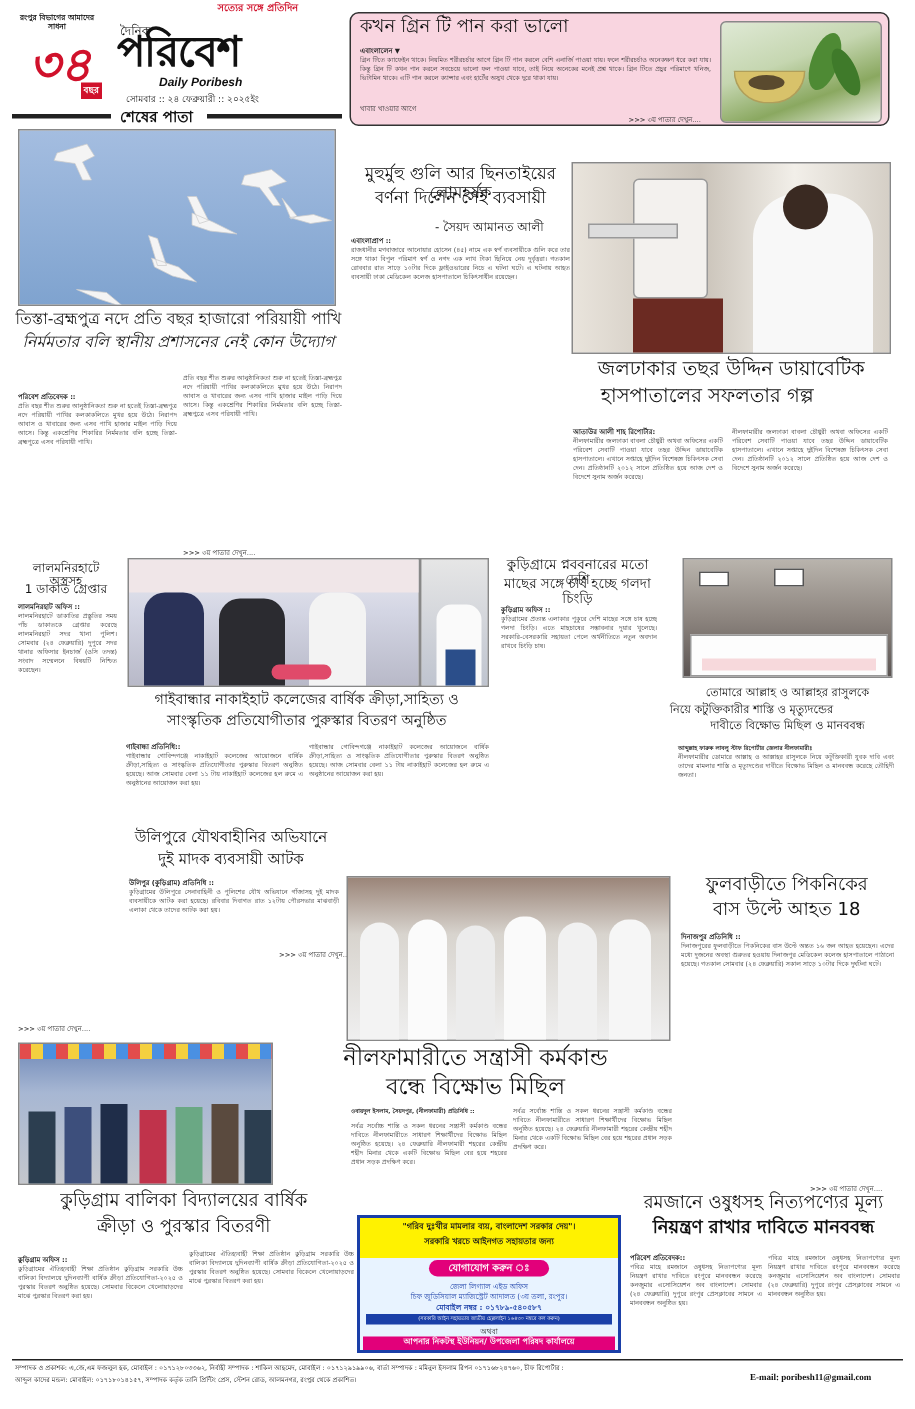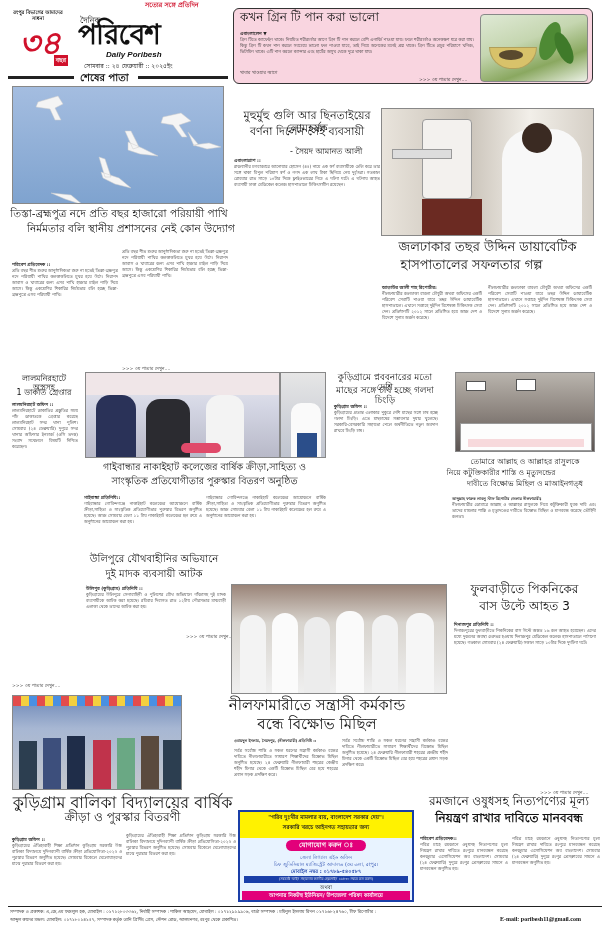--- a/index.html
+++ b/index.html
@@ -51,21 +51,21 @@
       <path d="M25 15 l20 -6 l5 8 l-8 4 l6 12 l-6 0 l-5 -11 l-14 -2z"></path>
       <path d="M150 30 l18 -4 l10 8 l-12 4 l8 12 l-5 0 l-9 -12 l-12 -2z"></path>
       <path d="M180 58 l16 -2 l12 4 l-14 2z M175 45 l10 12 l-4 2z"></path>
       <path d="M115 55 l14 6 l16 8 l-18 -2 l-12 -4z M120 62 l-8 -18 l6 0 l8 16z"></path>
       <path d="M88 85 l18 6 l12 10 l-16 -4 l-12 -6z M92 90 l-6 -20 l6 2 l6 18z"></path>
       <path d="M38 106 l20 2 l12 10 l-18 -6z"></path>
     </g>
   </svg>
 </div>
 <div class="abs hl" style="left:8px;top:207px;width:222px;font-size:10.5px;font-weight:normal;">তিস্তা-ব্রহ্মপুত্র নদে প্রতি বছর হাজারো পরিয়ায়ী পাখি</div>
-<div class="abs hl" style="left:20px;top:222px;width:222px;font-size:10.5px;font-weight:normal;">নির্মমতার বলি স্থানীয় প্রশাসনের নেই কোন উদ্যোগ</div>
+<div class="abs hl" style="left:8px;top:222px;width:222px;font-size:10.5px;font-weight:normal;font-style:italic;">নির্মমতার বলি স্থানীয় প্রশাসনের নেই কোন উদ্যোগ</div>
 <div class="abs dateline" style="left:12px;top:262px;">পরিবেশ প্রতিবেদক ::</div>
 <div class="abs body-text" style="left:12px;top:268px;width:106px;height:70px;">প্রতি বছর শীত শুরুর আনুষ্ঠানিকতা শুরু না হতেই তিস্তা-ব্রহ্মপুত্র নদে পরিয়ায়ী পাখির কলকাকলিতে মুখর হয়ে উঠে। নিরাপদ আবাস ও খাবারের জন্য এসব পাখি হাজার মাইল পাড়ি দিয়ে আসে। কিন্তু একশ্রেণির শিকারির নির্মমতার বলি হচ্ছে তিস্তা-ব্রহ্মপুত্রে এসব পরিযায়ী পাখি।</div>
 <div class="abs body-text" style="left:122px;top:249px;width:106px;height:100px;">প্রতি বছর শীত শুরুর আনুষ্ঠানিকতা শুরু না হতেই তিস্তা-ব্রহ্মপুত্র নদে পরিয়ায়ী পাখির কলকাকলিতে মুখর হয়ে উঠে। নিরাপদ আবাস ও খাবারের জন্য এসব পাখি হাজার মাইল পাড়ি দিয়ে আসে। কিন্তু একশ্রেণির শিকারির নির্মমতার বলি হচ্ছে তিস্তা-ব্রহ্মপুত্রে এসব পরিযায়ী পাখি।</div>
 <div class="abs cont" style="left:122px;top:366px;">&gt;&gt;&gt; ৩য় পাতার দেখুন....</div>
 
 <div class="abs hl" style="left:232px;top:110px;width:150px;font-size:11px;font-weight:normal;">মুহুর্মুহু গুলি আর ছিনতাইয়ের লোমহর্ষক</div>
 <div class="abs hl" style="left:232px;top:126px;width:150px;font-size:11px;font-weight:normal;">বর্ণনা দিলেন সেই ব্যবসায়ী</div>
 <div class="abs" style="left:290px;top:145px;font-size:8px;">- সৈয়দ আমানত আলী</div>
 <div class="abs dateline" style="left:234px;top:158px;">এবাংলাপ্রাপ ::</div>
 <div class="abs body-text" style="left:234px;top:164px;width:146px;height:180px;">রাজধানীর মগবাজারে আনোয়ার হোসেন (৪৫) নামে এক স্বর্ণ ব্যবসায়ীকে গুলি করে তার সঙ্গে থাকা বিপুল পরিমাণ স্বর্ণ ও নগদ এক লাখ টাকা ছিনিয়ে নেয় দুর্বৃত্তরা। গতকাল রোববার রাত সাড়ে ১০টার দিকে ফ্লাইওভারের নিচে এ ঘটনা ঘটে। এ ঘটনায় আহত ব্যবসায়ী ঢাকা মেডিকেল কলেজ হাসপাতালে চিকিৎসাধীন রয়েছেন।</div>
@@ -112,41 +112,41 @@
 <div class="abs body-text" style="left:334px;top:410px;width:104px;height:230px;">কুড়িগ্রামের প্রত্যন্ত এলাকার পুকুরে দেশি মাছের সঙ্গে চাষ হচ্ছে গলদা চিংড়ি। এতে মাছচাষের সম্ভাবনার দুয়ার খুলেছে। সরকারি-বেসরকারি সহায়তা পেলে অর্থনীতিতে নতুন অবদান রাখবে চিংড়ি চাষ।</div>
 
 <div class="abs photo" style="left:455px;top:372px;width:140px;height:80px;background:linear-gradient(180deg,#b9b4ad 0%,#8d857f 50%,#5b5452 100%);">
   <div style="position:absolute;left:10px;top:8px;width:20px;height:10px;background:#fff;border:1px solid #555;"></div>
   <div style="position:absolute;left:60px;top:6px;width:20px;height:12px;background:#fff;border:1px solid #555;"></div>
   <div style="position:absolute;left:4px;top:50px;width:132px;height:28px;background:#fdfdfd;border:1px solid #999;"></div>
   <div style="position:absolute;left:12px;top:66px;width:116px;height:8px;background:#f7d9dc;"></div>
 </div>
 <div class="abs hl" style="left:450px;top:458px;width:150px;font-size:7.5px;font-weight:normal;">তোমারে আল্লাহ ও আল্লাহর রাসুলকে</div>
 <div class="abs hl" style="left:426px;top:469px;width:150px;font-size:7.5px;font-weight:normal;">নিয়ে কটুক্তিকারীর শাস্তি ও মৃত্যুদন্ডের</div>
-<div class="abs hl" style="left:450px;top:480px;width:150px;font-size:7.5px;font-weight:normal;">দাবীতে বিক্ষোভ মিছিল ও মাআইনগত্ধ</div>
+<div class="abs hl" style="left:450px;top:480px;width:150px;font-size:7.5px;font-weight:normal;">দাবীতে বিক্ষোভ মিছিল ও মানববন্ধ</div>
 <div class="abs dateline" style="left:452px;top:496px;width:146px;font-size:3.8px;">আব্দুল্লাহ ফারুক লাবলু স্টাফ রিপোর্টার জেলার নীলফামারীঃ</div>
 <div class="abs body-text" style="left:452px;top:502px;width:144px;height:70px;">নীলফামারীর ডোমারে আল্লাহ ও আল্লাহর রাসুলকে নিয়ে কটুক্তিকারী যুবক দাবি এবং তাদের মামলার শাস্তি ও মৃত্যুদণ্ডের দাবীতে বিক্ষোভ মিছিল ও মানববন্ধ করেছে তৌহিদী জনতা।</div>
 
 <div class="abs hl" style="left:84px;top:553px;width:140px;font-size:10px;font-weight:normal;">উলিপুরে যৌথবাহীনির অভিযানে</div>
 <div class="abs hl" style="left:84px;top:568px;width:140px;font-size:10px;font-weight:normal;">দুই মাদক ব্যবসায়ী আটক</div>
 <div class="abs dateline" style="left:86px;top:586px;">উলিপুর (কুড়িগ্রাম) প্রতিনিধি ::</div>
 <div class="abs body-text" style="left:86px;top:592px;width:140px;height:42px;">কুড়িগ্রামের উলিপুরে সেনাবাহিনী ও পুলিশের যৌথ অভিযানে গাঁজাসহ দুই মাদক ব্যবসায়ীকে আটক করা হয়েছে। রবিবার দিবাগত রাত ১২টায় পৌরসভার মাঝবাড়ী এলাকা থেকে তাদের আটক করা হয়।</div>
 <div class="abs cont" style="left:186px;top:634px;">&gt;&gt;&gt; ৩য় পাতার দেখুন....</div>
 
 <div class="abs photo" style="left:231px;top:584px;width:216px;height:110px;background:linear-gradient(180deg,#9a8478 0%,#d8d4ce 35%,#efefef 100%);">
   <div style="position:absolute;left:8px;top:30px;width:26px;height:80px;background:#f3f3f3;border-radius:13px 13px 0 0;"></div>
   <div style="position:absolute;left:40px;top:28px;width:26px;height:82px;background:#fbfbfb;border-radius:13px 13px 0 0;"></div>
   <div style="position:absolute;left:72px;top:32px;width:26px;height:78px;background:#ececec;border-radius:13px 13px 0 0;"></div>
   <div style="position:absolute;left:104px;top:26px;width:28px;height:84px;background:#fafafa;border-radius:13px 13px 0 0;"></div>
   <div style="position:absolute;left:140px;top:30px;width:26px;height:80px;background:#f1f1f1;border-radius:13px 13px 0 0;"></div>
   <div style="position:absolute;left:174px;top:28px;width:28px;height:82px;background:#f6f6f6;border-radius:13px 13px 0 0;"></div>
 </div>
 
 <div class="abs hl" style="left:452px;top:583px;width:145px;font-size:12px;font-weight:normal;">ফুলবাড়ীতে পিকনিকের</div>
-<div class="abs hl" style="left:452px;top:600px;width:145px;font-size:12px;font-weight:normal;">বাস উল্টে আহত 3</div>
+<div class="abs hl" style="left:452px;top:600px;width:145px;font-size:12px;font-weight:normal;">বাস উল্টে আহত 18</div>
 <div class="abs dateline" style="left:454px;top:622px;">দিনাজপুর প্রতিনিধি ::</div>
 <div class="abs body-text" style="left:454px;top:628px;width:142px;height:128px;">দিনাজপুরের ফুলবাড়ীতে পিকনিকের বাস উল্টে অন্তত ১৬ জন আহত হয়েছেন। এদের মধ্যে দুজনের অবস্থা গুরুতর হওয়ায় দিনাজপুর মেডিকেল কলেজ হাসপাতালে পাঠানো হয়েছে। গতকাল সোমবার (২৪ ফেব্রুয়ারি) সকাল সাড়ে ১০টার দিকে দুর্ঘটনা ঘটে।</div>
 <div class="abs cont" style="left:540px;top:790px;">&gt;&gt;&gt; ৩য় পাতার দেখুন....</div>
 
 <div class="abs photo" style="left:12px;top:695px;width:170px;height:95px;background:linear-gradient(180deg,#6d87b7 0%,#a7b7d3 35%,#c4c7cd 100%);">
   <div style="position:absolute;left:0;top:0;width:170px;height:10px;background:repeating-linear-gradient(90deg,#e34c4c 0 8px,#f4d03f 8px 16px,#4a90e2 16px 24px);"></div>
   <div style="position:absolute;left:6px;top:45px;width:18px;height:50px;background:#2c3e50;"></div>
   <div style="position:absolute;left:30px;top:42px;width:18px;height:53px;background:#3d4f7c;"></div>
   <div style="position:absolute;left:54px;top:40px;width:18px;height:55px;background:#1f2d49;"></div>
   <div style="position:absolute;left:80px;top:44px;width:18px;height:51px;background:#c0334b;"></div>
@@ -154,21 +154,21 @@
   <div style="position:absolute;left:128px;top:40px;width:18px;height:55px;background:#5a4a3e;"></div>
   <div style="position:absolute;left:150px;top:44px;width:18px;height:51px;background:#2c3e50;"></div>
 </div>
 
 <div class="abs hl" style="left:186px;top:697px;width:262px;font-size:15px;font-weight:normal;">নীলফামারীতে সন্ত্রাসী কর্মকান্ড</div>
 <div class="abs hl" style="left:186px;top:716px;width:262px;font-size:15px;font-weight:normal;">বন্ধে বিক্ষোভ মিছিল</div>
 <div class="abs dateline" style="left:234px;top:738px;width:104px;font-size:3.8px;">ওবায়দুল ইসলাম, সৈয়দপুর, (নীলফামারী) প্রতিনিধি ::</div>
 <div class="abs body-text" style="left:234px;top:748px;width:104px;height:54px;">সর্বত্র সর্বোচ্চ শান্তি ও সকল ধরনের সন্ত্রাসী কর্মকাণ্ড বন্ধের দাবিতে নীলফামারীতে সাধারণ শিক্ষার্থীদের বিক্ষোভ মিছিল অনুষ্ঠিত হয়েছে। ২৪ ফেব্রুয়ারি নীলফামারী শহরের কেন্দ্রীয় শহীদ মিনার থেকে একটি বিক্ষোভ মিছিল বের হয়ে শহরের প্রধান সড়ক প্রদক্ষিণ করে।</div>
 <div class="abs body-text" style="left:342px;top:738px;width:106px;height:64px;">সর্বত্র সর্বোচ্চ শান্তি ও সকল ধরনের সন্ত্রাসী কর্মকাণ্ড বন্ধের দাবিতে নীলফামারীতে সাধারণ শিক্ষার্থীদের বিক্ষোভ মিছিল অনুষ্ঠিত হয়েছে। ২৪ ফেব্রুয়ারি নীলফামারী শহরের কেন্দ্রীয় শহীদ মিনার থেকে একটি বিক্ষোভ মিছিল বের হয়ে শহরের প্রধান সড়ক প্রদক্ষিণ করে।</div>
 
-<div class="abs hl" style="left:10px;top:794px;width:225px;font-size:16px;font-weight:normal;">কুড়িগ্রাম বালিকা বিদ্যালয়ের বার্ষিক</div>
+<div class="abs hl" style="left:10px;top:794px;width:225px;font-size:12px;font-weight:normal;">কুড়িগ্রাম বালিকা বিদ্যালয়ের বার্ষিক</div>
 <div class="abs hl" style="left:10px;top:811px;width:225px;font-size:12px;font-weight:normal;">ক্রীড়া ও পুরস্কার বিতরণী</div>
 <div class="abs dateline" style="left:12px;top:837px;">কুড়িগ্রাম অফিস ::</div>
 <div class="abs body-text" style="left:12px;top:843px;width:110px;height:60px;">কুড়িগ্রামের ঐতিহ্যবাহী শিক্ষা প্রতিষ্ঠান কুড়িগ্রাম সরকারি উচ্চ বালিকা বিদ্যালয়ে দুদিনব্যাপী বার্ষিক ক্রীড়া প্রতিযোগিতা-২০২৫ ও পুরস্কার বিতরণ অনুষ্ঠিত হয়েছে। সোমবার বিকেলে খেলোয়াড়দের মাঝে পুরস্কার বিতরণ করা হয়।</div>
 <div class="abs body-text" style="left:126px;top:833px;width:110px;height:70px;">কুড়িগ্রামের ঐতিহ্যবাহী শিক্ষা প্রতিষ্ঠান কুড়িগ্রাম সরকারি উচ্চ বালিকা বিদ্যালয়ে দুদিনব্যাপী বার্ষিক ক্রীড়া প্রতিযোগিতা-২০২৫ ও পুরস্কার বিতরণ অনুষ্ঠিত হয়েছে। সোমবার বিকেলে খেলোয়াড়দের মাঝে পুরস্কার বিতরণ করা হয়।</div>
 
 <div class="abs" style="left:238px;top:810px;width:176px;height:92px;border:2px solid #1a3fa8;background:linear-gradient(180deg,#fff200 0%,#fff200 30%,#e8f3ff 30%,#e8f3ff 100%);">
   <div class="abs" style="left:0;top:2px;width:172px;text-align:center;font-size:5.5px;font-weight:bold;color:#1a1a1a;">"গরিব দুঃখীর মামলার ব্যয়, বাংলাদেশ সরকার দেয়"।</div>
   <div class="abs" style="left:0;top:12px;width:172px;text-align:center;font-size:5.5px;font-weight:bold;color:#1a1a1a;">সরকারি খরচে আইনগত সহায়তার জন্য</div>
   <div class="abs" style="left:46px;top:28px;width:80px;height:11px;background:#e2007a;color:#fff;text-align:center;font-size:6.5px;font-weight:bold;line-height:11px;border-radius:6px;">যোগাযোগ করুন ঃ</div>
   <div class="abs" style="left:0;top:42px;width:172px;text-align:center;font-size:4.8px;color:#1a3fa8;">জেলা লিগ্যাল এইড অফিস</div>

